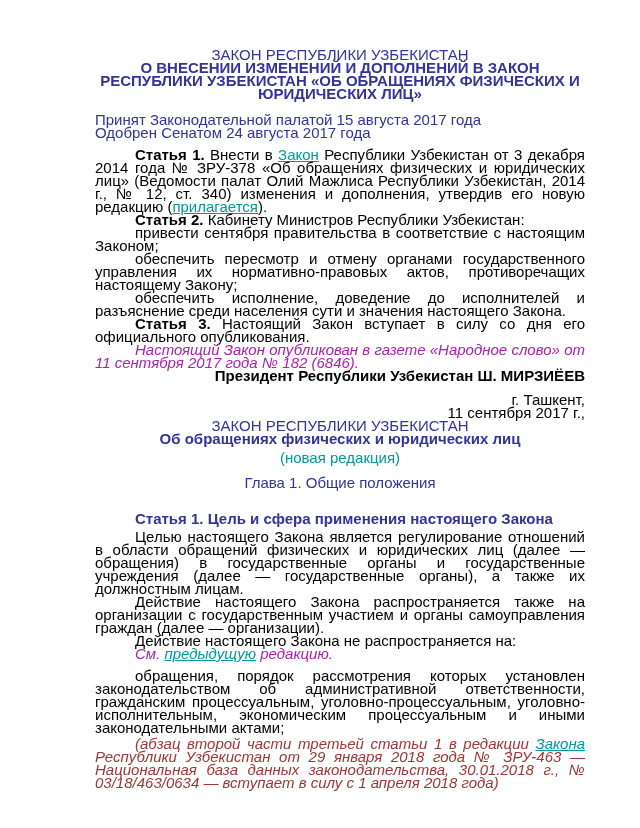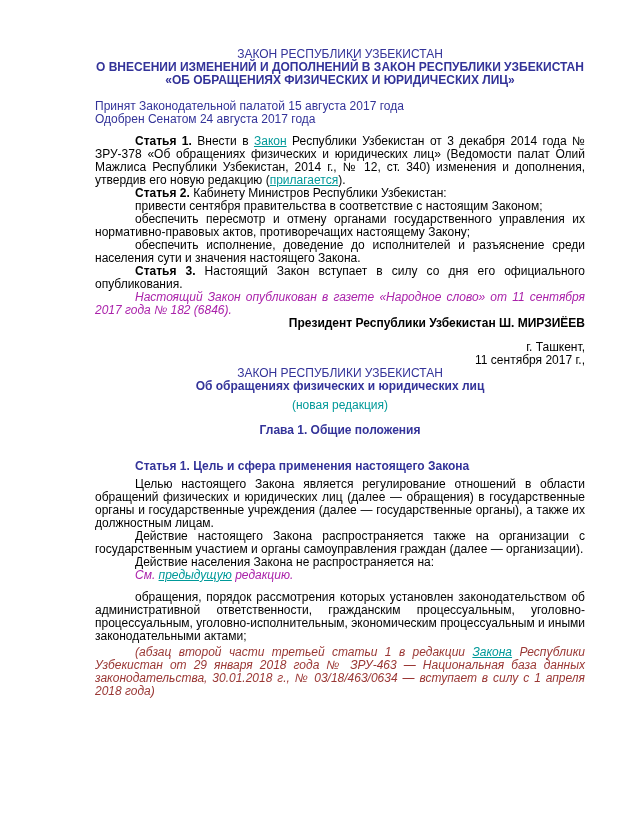--- a/index.html
+++ b/index.html
@@ -8,21 +8,21 @@
     width: 640px;
     height: 828px;
     background: var(--page-background, #ffffff);
     overflow: hidden;
   }
   .page {
     width: 640px;
     height: 828px;
     box-sizing: border-box;
     font-family: "Liberation Sans", sans-serif;
-    font-size: 12px;
+    font-size: 15px;
     line-height: 13px;
     color: var(--body-text, #000000);
   }
   .doc {
     box-sizing: border-box;
     padding: 48px 55px 20px 95px;
   }
   .blk { margin: 0; padding: 0; }
 
   .k-doc-type   { text-align: center; color: var(--heading-blue, #333399); }
@@ -47,21 +47,21 @@
     margin-top: 5px;
   }
   .k-body + .k-comment { margin-top: 0; }
   .k-comment + .k-body { margin-top: 9px; }
 
   .k-signature { text-align: right; font-weight: bold; }
   .k-center    { text-align: right; }
   .k-signature + .k-center { margin-top: 11px; }
 
   .k-edition { text-align: center; color: var(--link-teal, #009999); margin-top: 6px; }
-  .k-chapter { text-align: center; color: var(--heading-blue, #333399); font-weight: bold; margin-top: 12px; }
+  .k-chapter { text-align: center; color: var(--heading-blue, #333399); font-weight: normal; margin-top: 12px; }
   .k-article-title {
     color: var(--heading-blue, #333399);
     font-weight: bold;
     text-indent: 40px;
     margin-top: 23px;
   }
   .k-article-title + .k-body { margin-top: 5px; }
 
   .k-note {
     text-align: justify;
@@ -99,18 +99,18 @@
       <p class="blk k-signature"><span>Президент Республики Узбекистан Ш. МИРЗИЁЕВ</span></p>
       <p class="blk k-center"><span>г. Ташкент,</span></p>
       <p class="blk k-center"><span>11 сентября 2017 г.,</span></p>
       <p class="blk k-doc-type"><span>ЗАКОН РЕСПУБЛИКИ УЗБЕКИСТАН</span></p>
       <p class="blk k-doc-title"><span>Об обращениях физических и юридических лиц</span></p>
       <p class="blk k-edition"><span>(новая редакция)</span></p>
       <p class="blk k-chapter"><span>Глава 1. Общие положения</span></p>
       <p class="blk k-article-title"><span>Статья 1. Цель и сфера применения настоящего Закона</span></p>
       <p class="blk k-body"><span>Целью настоящего Закона является регулирование отношений в области обращений физических и юридических лиц (далее — обращения) в государственные органы и государственные учреждения (далее — государственные органы), а также их должностным лицам.</span></p>
       <p class="blk k-body"><span>Действие настоящего Закона распространяется также на организации с государственным участием и органы самоуправления граждан (далее — организации).</span></p>
-      <p class="blk k-body"><span>Действие населения Закона не распространяется на:</span></p>
+      <p class="blk k-body"><span>Действие настоящего Закона не распространяется на:</span></p>
       <p class="blk k-comment"><span>См. </span><a class="lnk">предыдущую</a><span> редакцию.</span></p>
       <p class="blk k-body"><span>обращения, порядок рассмотрения которых установлен законодательством об административной ответственности, гражданским процессуальным, уголовно-процессуальным, уголовно-исполнительным, экономическим процессуальным и иными законодательными актами;</span></p>
       <p class="blk k-note"><span>(абзац второй части третьей статьи 1 в редакции </span><a class="lnk">Закона</a><span> Республики Узбекистан от 29 января 2018 года № ЗРУ-463 — Национальная база данных законодательства, 30.01.2018 г., № 03/18/463/0634 — вступает в силу с 1 апреля 2018 года)</span></p>
     </div>
 </div>
 
 </body></html>

